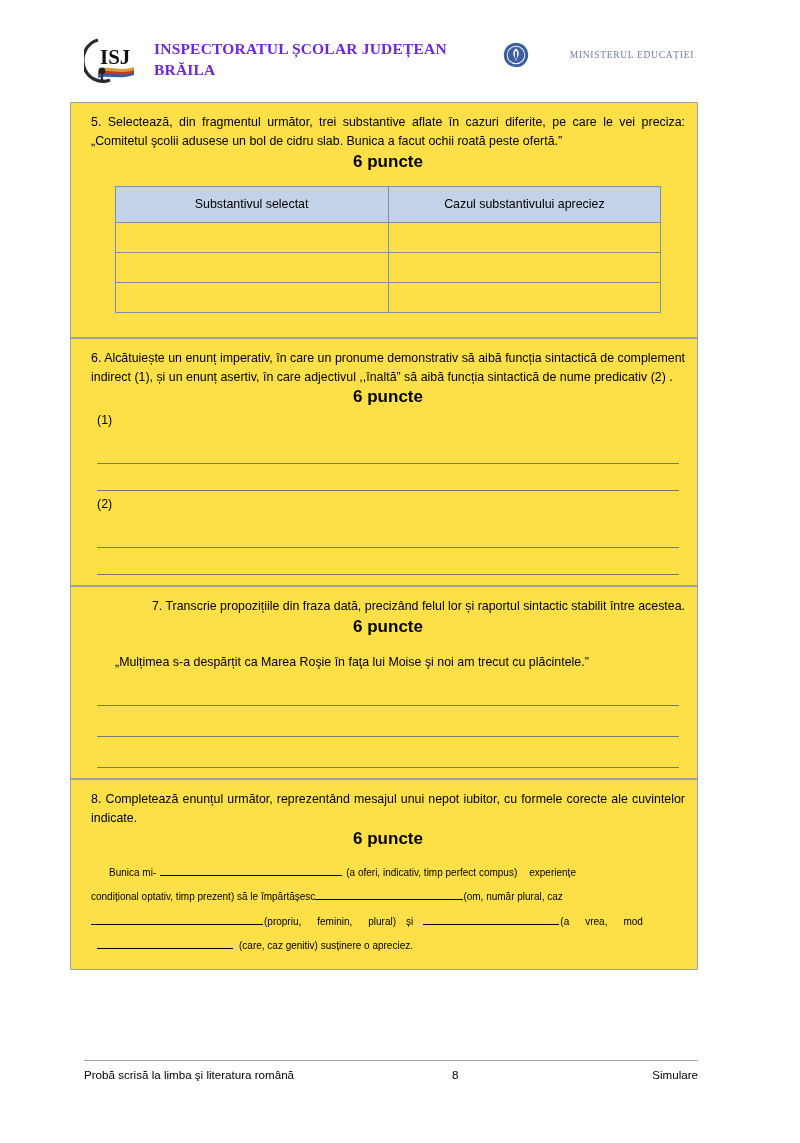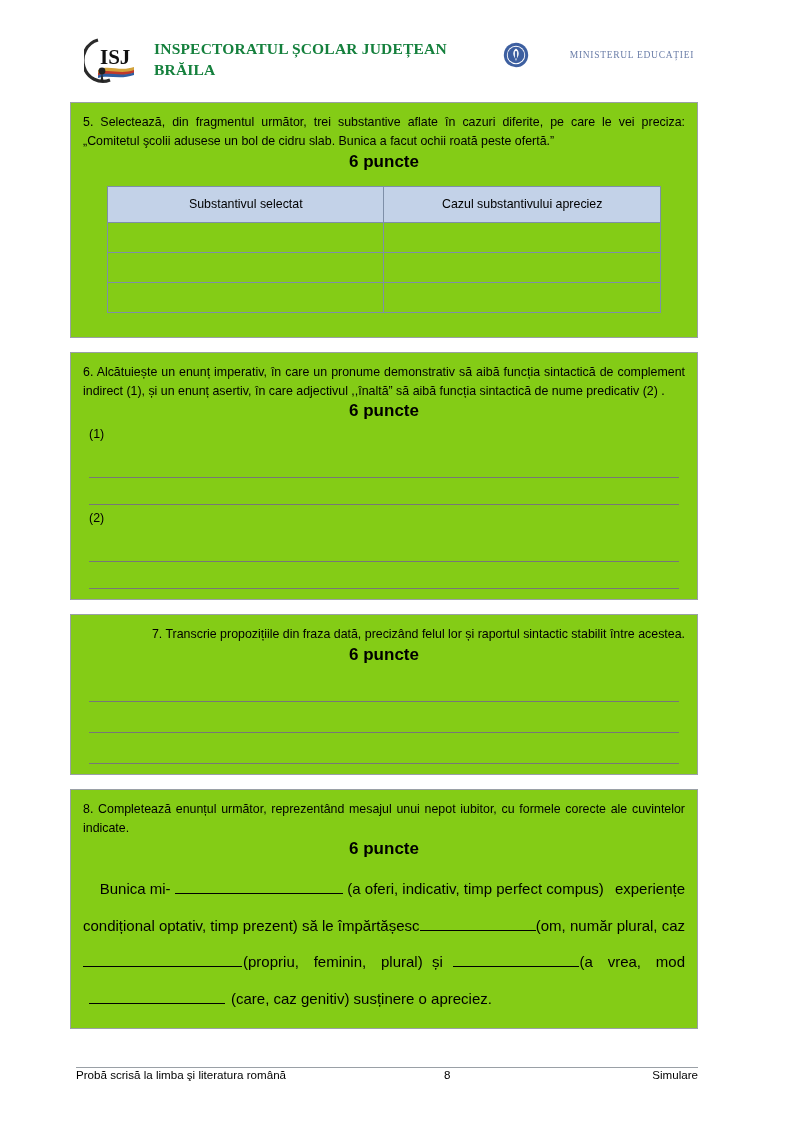--- a/index.html
+++ b/index.html
@@ -36,21 +36,21 @@
   }
   .isj-logo svg { display: block; }
   .isj-title {
     margin-left: 14px;
     margin-top: 10px;
     font-family: "Liberation Serif", serif;
     font-weight: bold;
     font-size: 15.5px;
     line-height: 1.38;
     letter-spacing: 0.2px;
-    color: #15803d;
+    color: #6d28d9;
     white-space: pre-line;
   }
   .min-block {
     margin-left: auto;
     display: flex;
     align-items: center;
     margin-top: 14px;
     padding-right: 4px;
     gap: 32px;
   }
@@ -60,23 +60,23 @@
     font-family: "Liberation Serif", serif;
     font-size: 9.5px;
     letter-spacing: 0.7px;
     color: #6b7ea8;
     white-space: nowrap;
   }
 
   
   .qbox {
     border: 1px solid #9aa0a6;
-    background: #84cc16;
-    padding: 10px 12px 10px 12px;
-    margin-bottom: 14px;
+    background: #fde047;
+    padding: 10px 12px 10px 20px;
+    margin-bottom: 0;
   }
   .qtext {
     font-size: 12.4px;
     line-height: 1.52;
     text-align: justify;
     text-justify: inter-word;
     margin: 0;
   }
   .qtext.nojust { text-align: right; }
   .points {
@@ -120,43 +120,44 @@
 
   
   .quote {
     font-size: 12.4px;
     margin: 18px 0 6px 24px;
   }
 
   
   .fillbody {
     margin-top: 12px;
-    font-size: 15px;
+    font-size: 10px;
     line-height: 2.45;
   }
   .fillrow {
     display: flex;
     align-items: baseline;
     white-space: nowrap;
   }
   .blank {
     display: inline-block;
     border-bottom: 1.4px solid #000;
     vertical-align: baseline;
     height: 13px;
   }
   .sp { display: inline-block; }
 
   
   .footer {
     position: absolute;
-    left: 76px;
+    left: 84px;
     right: 70px;
     bottom: 62px;
     border-top: 1px solid #9aa0a6;
+    padding-top: 7px;
     display: flex;
     font-size: 11.6px;
     align-items: center;
   }
   .f-left { flex: 0 0 auto; }
   .f-center { margin-left: 158px; }
   .f-right { margin-left: auto; }
 </style>
 </head>
 <body>
@@ -235,20 +236,21 @@
     <div class="sublabel">(2)</div>
     <div class="lines">
       <div class="aline tall"></div>
       <div class="aline"></div>
     </div>
   </div>
 
   <div class="qbox">
     <p class="qtext nojust">7. Transcrie propozițiile din fraza dată, precizând felul lor și raportul sintactic stabilit între acestea.</p>
     <div class="points">6 puncte</div>
+    <div class="quote">„Mulțimea s-a despărțit ca Marea Roşie în faţa lui Moise şi noi am trecut cu plăcintele.”</div>
     <div class="lines">
       <div class="aline tall"></div>
       <div class="aline tall"></div>
       <div class="aline tall"></div>
     </div>
   </div>
 
   <div class="qbox">
     <p class="qtext">8. Completează enunțul următor, reprezentând mesajul unui nepot iubitor, cu formele corecte ale cuvintelor indicate.</p>
     <div class="points">6 puncte</div>

